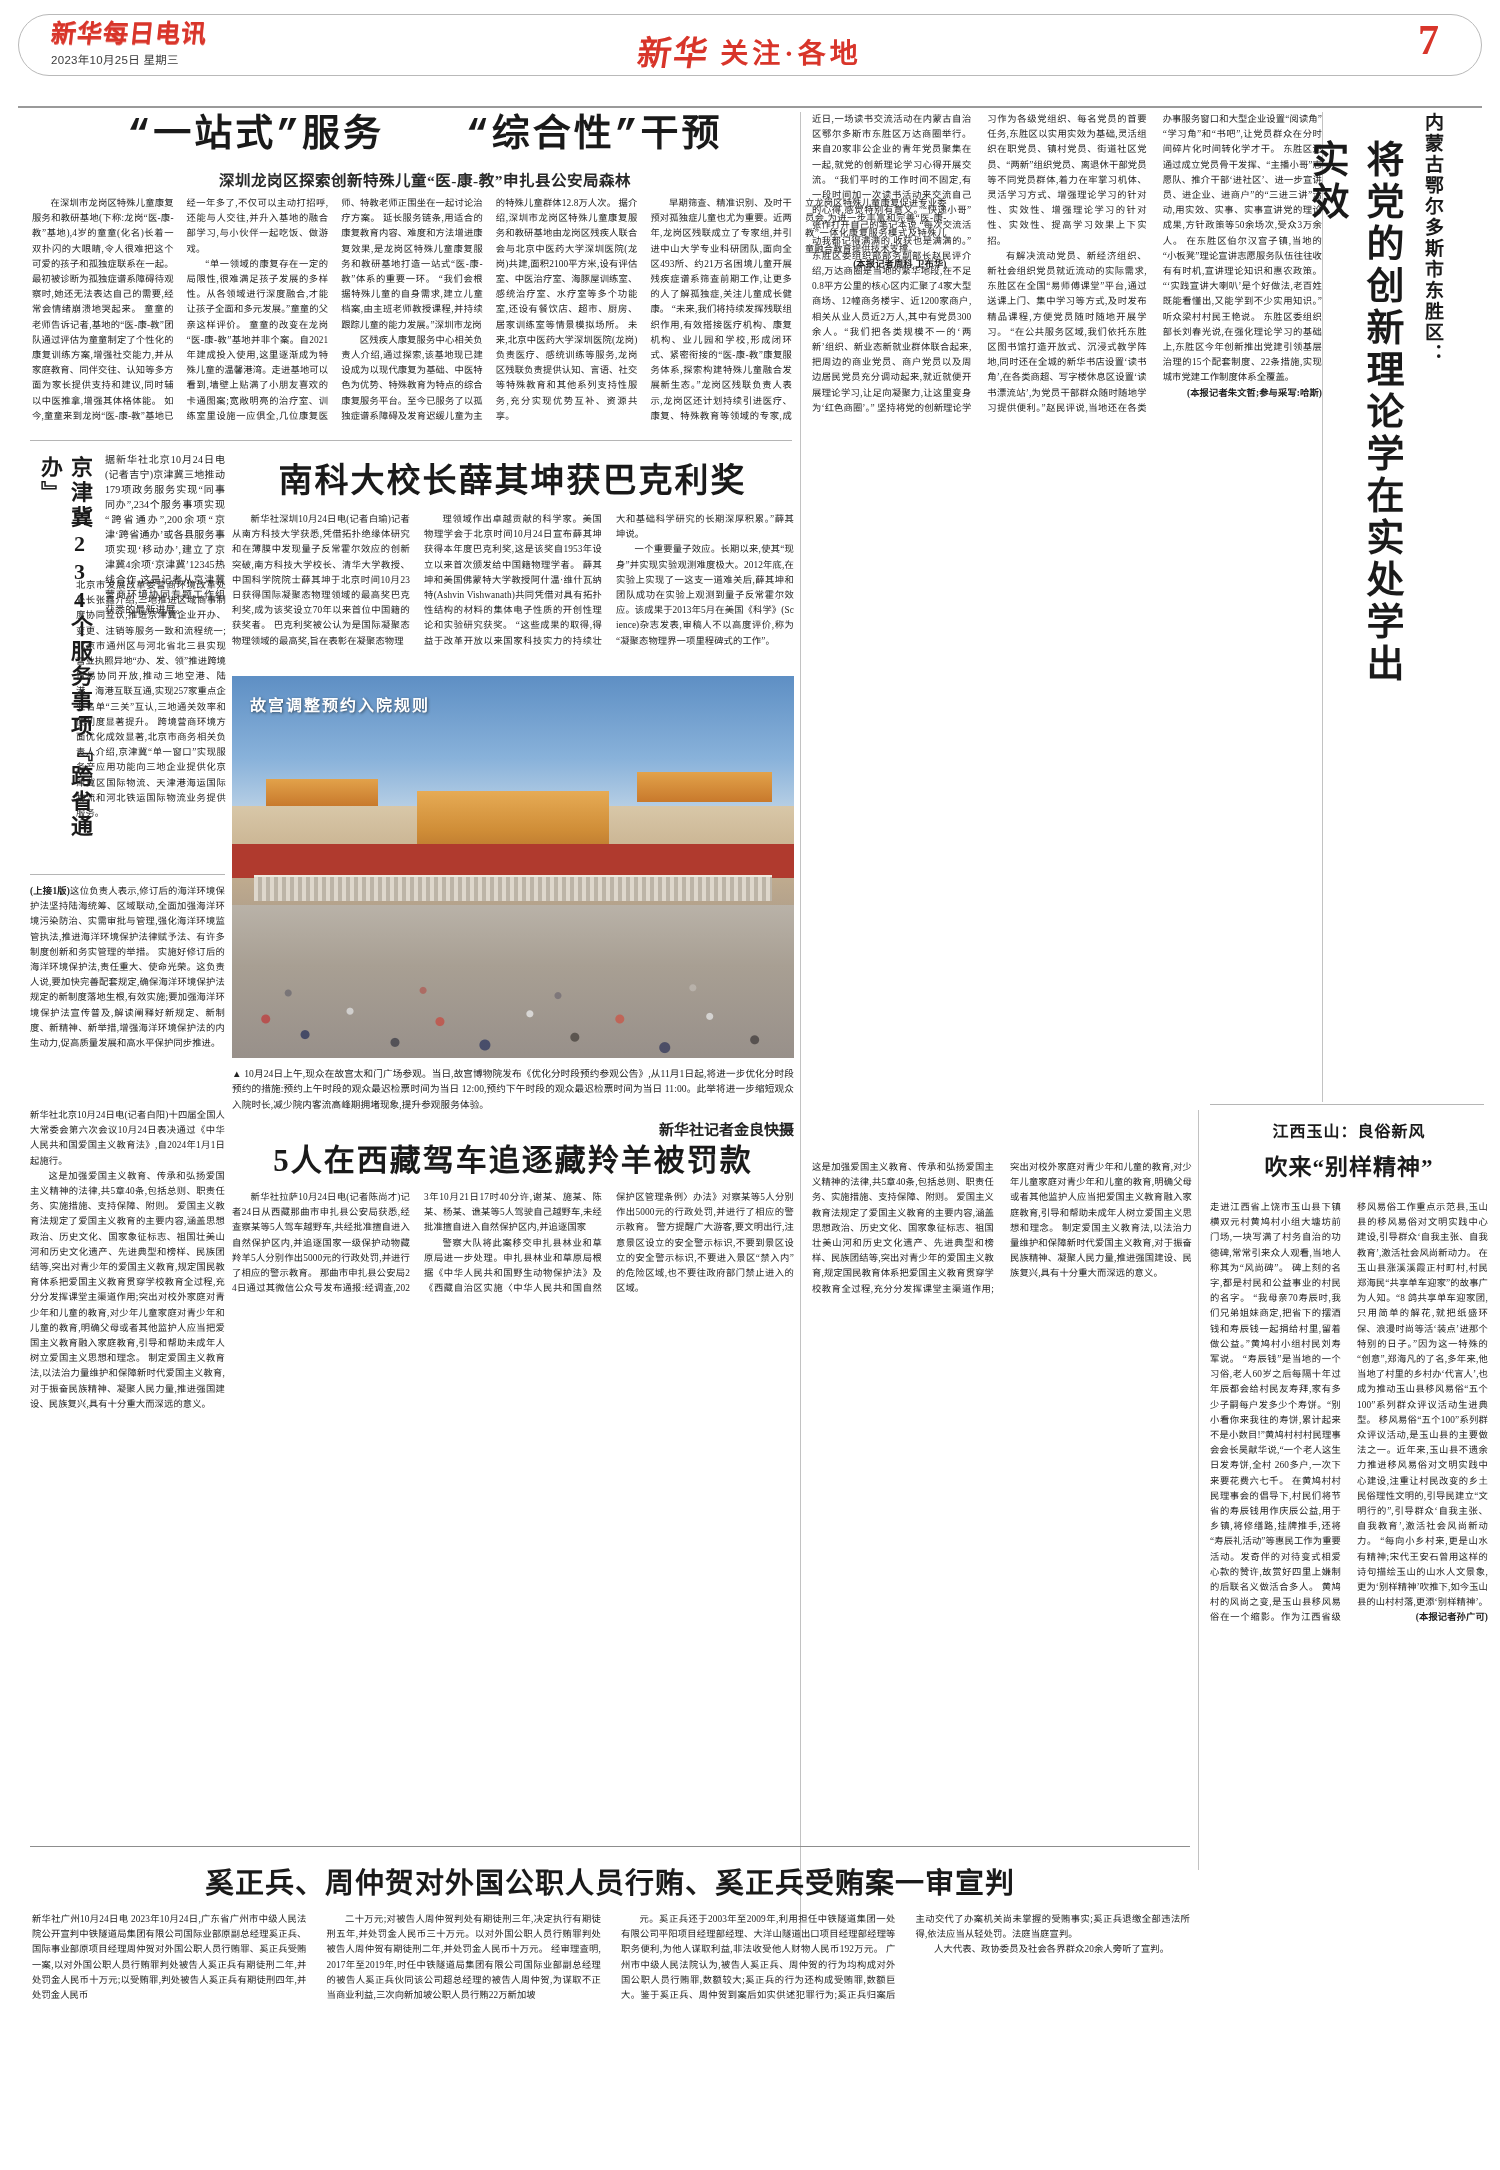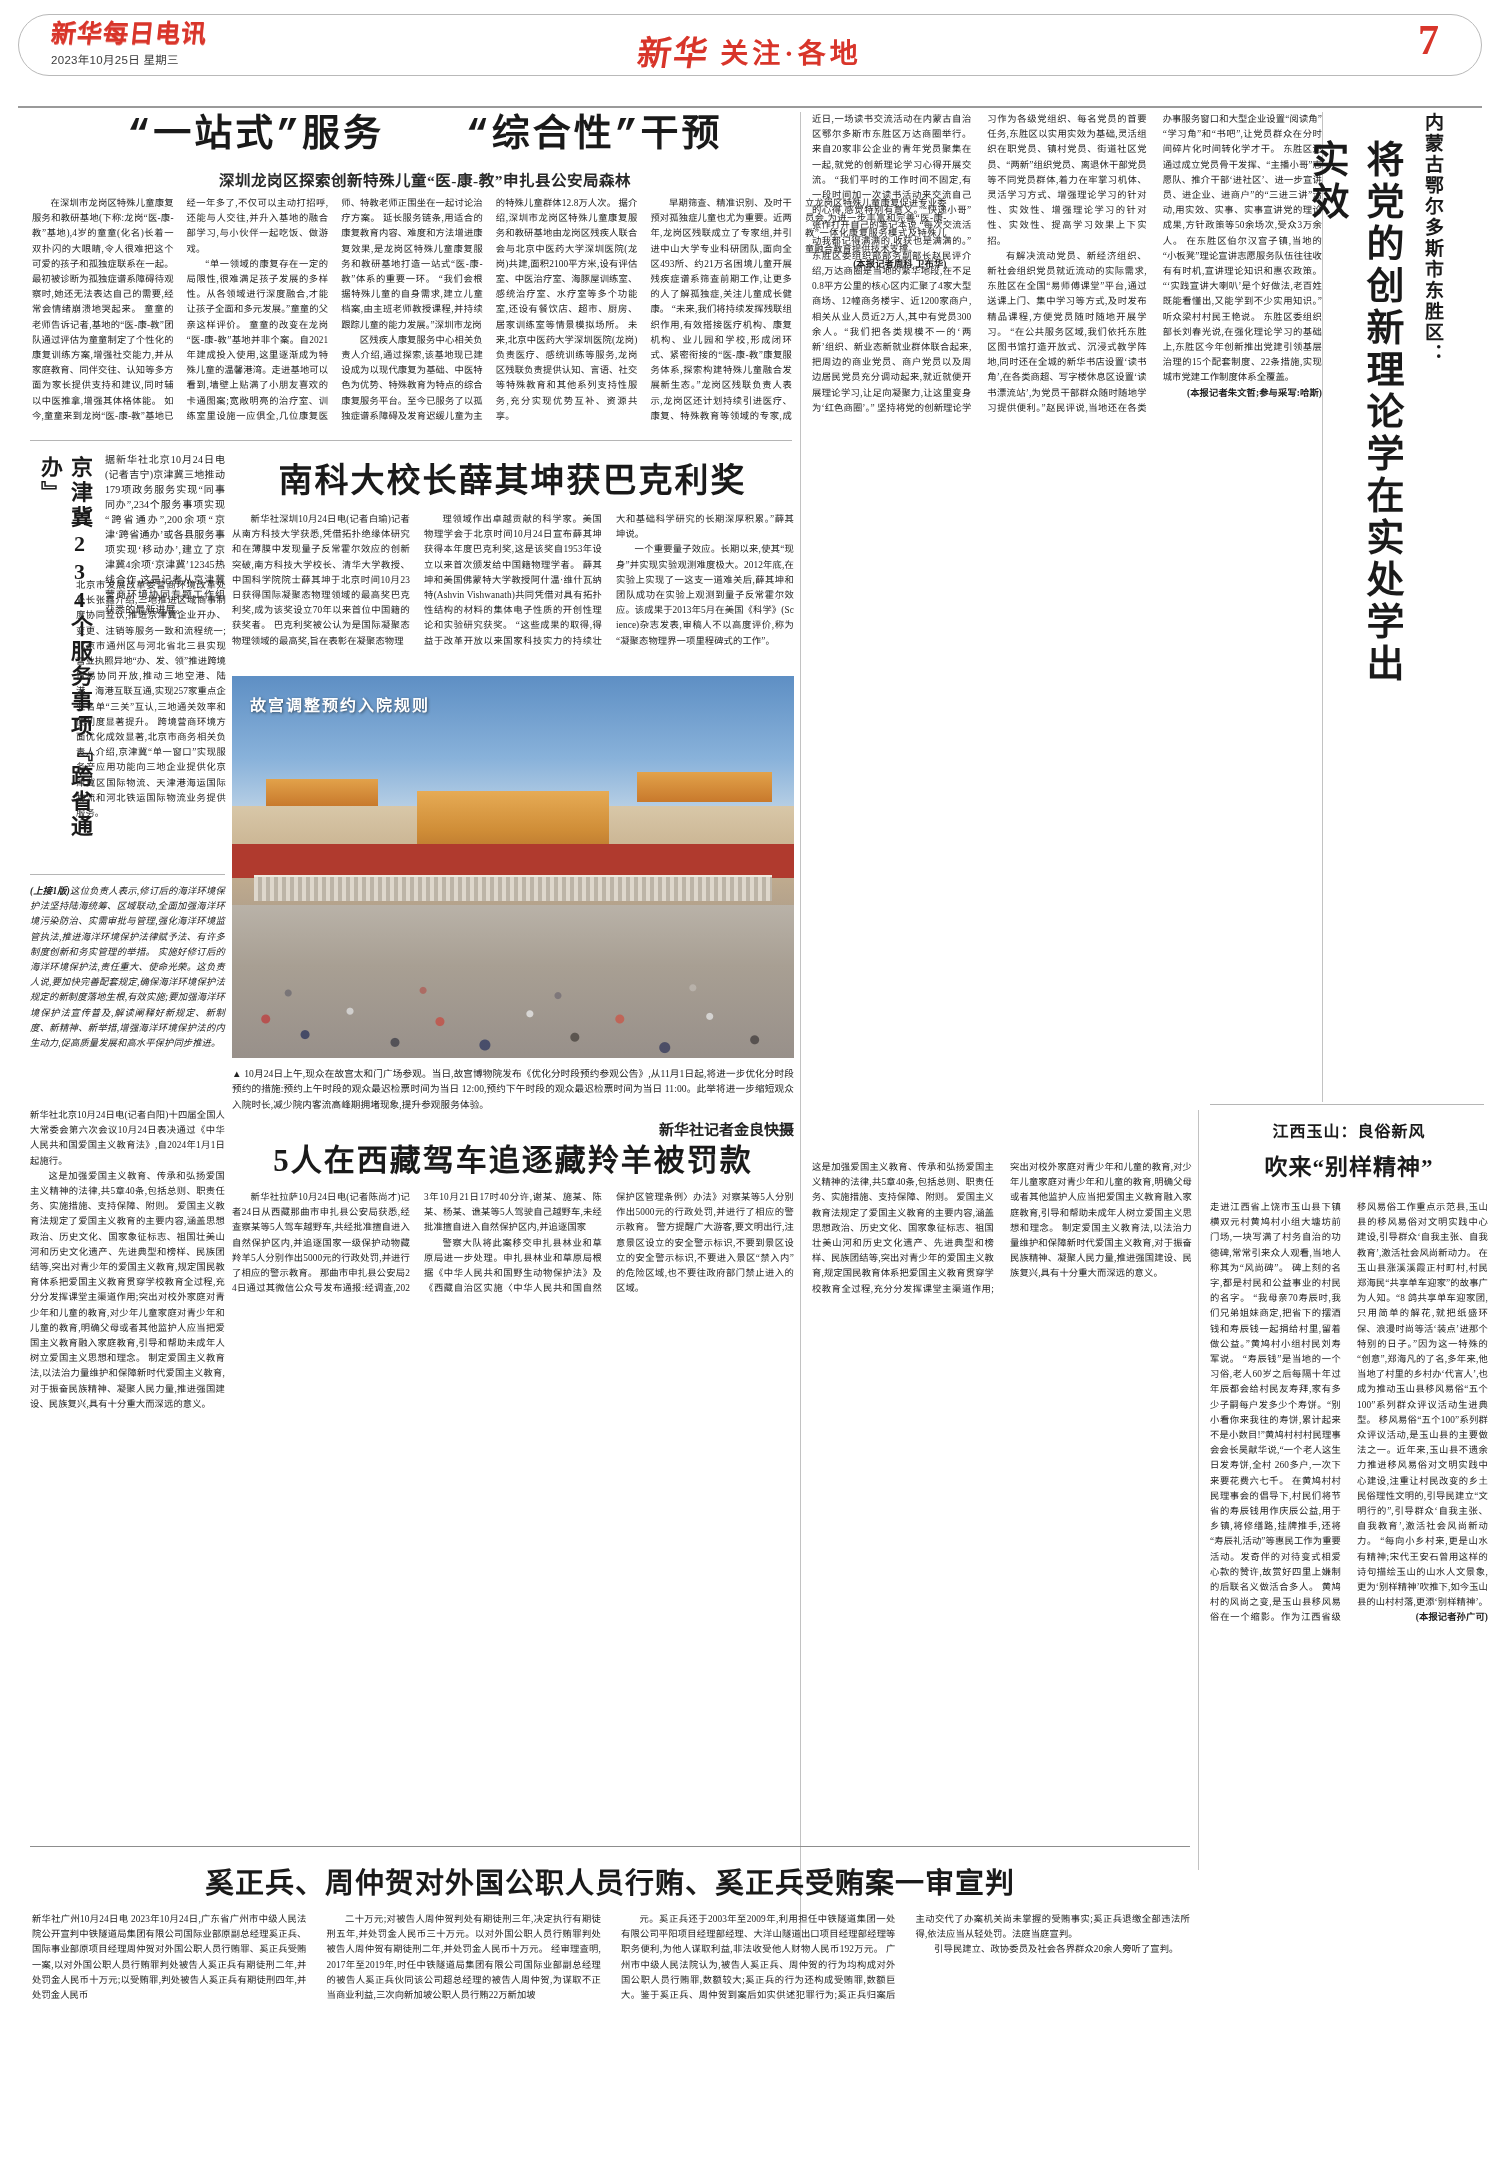--- a/index.html
+++ b/index.html
@@ -107,21 +107,21 @@
   #jjj-vtitle {
     position:absolute; left:4px; top:4px; height:400px;
     font-size: 22px; font-weight:700; letter-spacing: 3px; line-height: 30px;
   }
   #jjj-body {
     position:absolute; left:46px; top:126px; width:150px; height:300px;
     font-size:9.3px; line-height:15.2px; text-align:justify; word-break:break-all;
     color:#232323;
   }
   #jjj-note {
-    position:absolute; left:30px; top:884px; width:195px; height:220px;font-style:italic;
+    position:absolute; left:30px; top:884px; width:195px; height:220px;
   }
   #jjj-note2 {
     position:absolute; left:30px; top:1108px; width:195px; height:330px;
   }
 
   
   #a2-title {
     position:absolute; left:230px; top:458px; width:565px; height:46px;
     text-align:center; font-size: 34px; letter-spacing: 2px; line-height: 46px;
   }
@@ -374,16 +374,16 @@
   </div>
 
   <div class="rule-mid" style="left:30px; top:1846px; width:1160px;"></div>
   <div id="a4-title" class="hl">奚正兵、周仲贺对外国公职人员行贿、奚正兵受贿案一审宣判</div>
   <div id="a4-cols" class="body-col">
     <p class="noind">新华社广州10月24日电 2023年10月24日,广东省广州市中级人民法院公开宣判中铁隧道局集团有限公司国际业部原副总经理奚正兵、国际事业部原项目经理周仲贺对外国公职人员行贿罪、奚正兵受贿一案,以对外国公职人员行贿罪判处被告人奚正兵有期徒刑二年,并处罚金人民币十万元;以受贿罪,判处被告人奚正兵有期徒刑四年,并处罚金人民币</p>
     <p>二十万元;对被告人周仲贺判处有期徒刑三年,决定执行有期徒刑五年,并处罚金人民币三十万元。以对外国公职人员行贿罪判处被告人周仲贺有期徒刑二年,并处罚金人民币十万元。
 经审理查明,2017年至2019年,时任中铁隧道局集团有限公司国际业部副总经理的被告人奚正兵伙同该公司超总经理的被告人周仲贺,为谋取不正当商业利益,三次向新加坡公职人员行贿22万新加坡</p>
     <p>元。奚正兵还于2003年至2009年,利用担任中铁隧道集团一处有限公司平阳项目经理部经理、大洋山隧道出口项目经理部经理等职务便利,为他人谋取利益,非法收受他人财物人民币192万元。
 广州市中级人民法院认为,被告人奚正兵、周仲贺的行为均构成对外国公职人员行贿罪,数额较大;奚正兵的行为还构成受贿罪,数额巨大。鉴于奚正兵、周仲贺到案后如实供述犯罪行为;奚正兵归案后主动交代了办案机关尚未掌握的受贿事实;奚正兵退缴全部违法所得,依法应当从轻处罚。法庭当庭宣判。</p>
-    <p>引导民建立、政协委员及社会各界群众20余人旁听了宣判。</p>
+    <p>人大代表、政协委员及社会各界群众20余人旁听了宣判。</p>
   </div>
 
 </div>
 
 </body></html>

